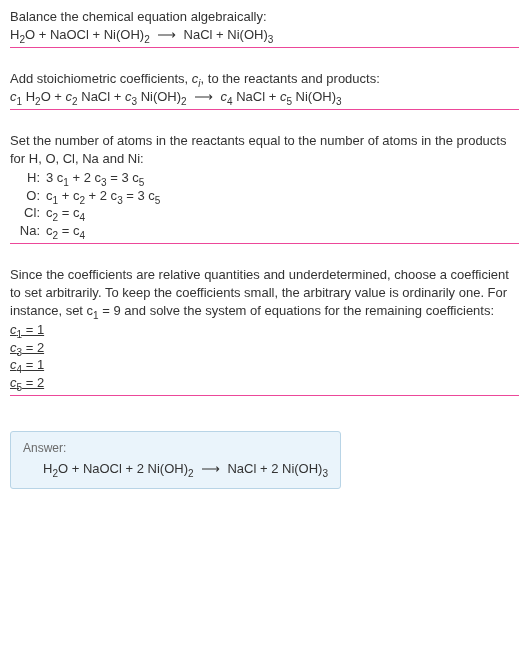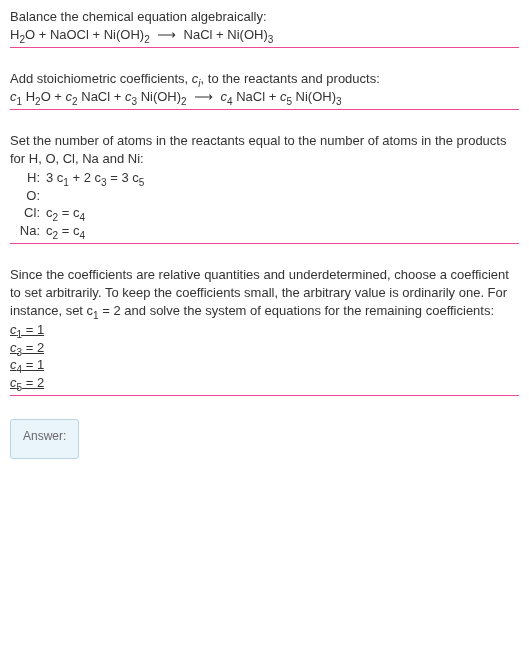--- a/index.html
+++ b/index.html
@@ -50,21 +50,21 @@
   .coeff-list {
     margin-top: 2px;
     text-decoration: underline;
   }
   .answer-box {
     border: 1px solid #b8d4e6;
     background: #eaf4fb;
     border-radius: 3px;
     padding: 8px 12px 10px;
     display: inline-block;
-    margin-top: 1px;
+    margin-top: 13px;
   }
   .answer-label {
     font-size: 12px;
     color: #6a6a6a;
     margin-bottom: 4px;
   }
   .answer-eq {
     padding-left: 20px;
   }
 </style>
@@ -93,41 +93,47 @@
 
 <div class="section">
   <div>Set the number of atoms in the reactants equal to the number of atoms in the products for H, O, Cl, Na and Ni:</div>
   <div class="atoms-table">
     <div class="atoms-row">
       <div class="atoms-el">H:</div>
       <div><span>3 c</span><span class="sub">1</span><span> + 2 c</span><span class="sub">3</span><span> = 3 c</span><span class="sub">5</span></div>
     </div>
     <div class="atoms-row">
       <div class="atoms-el">O:</div>
+      <div><span>c</span><span class="sub">1</span><span> + c</span><span class="sub">2</span><span> + 2 c</span><span class="sub">3</span><span> = 3 c</span><span class="sub">5</span></div>
     </div>
     <div class="atoms-row">
       <div class="atoms-el">Cl:</div>
       <div><span>c</span><span class="sub">2</span><span> = c</span><span class="sub">4</span></div>
     </div>
     <div class="atoms-row">
       <div class="atoms-el">Na:</div>
       <div><span>c</span><span class="sub">2</span><span> = c</span><span class="sub">4</span></div>
     </div>
   </div>
 </div>
 
 <div class="section">
   <div>
-    <span>Since the coefficients are relative quantities and underdetermined, choose a coefficient to set arbitrarily. To keep the coefficients small, the arbitrary value is ordinarily one. For instance, set c</span><span class="sub">1</span><span> = 2 and solve the system of equations for the remaining coefficients:</span>
+    <span>Since the coefficients are relative quantities and underdetermined, choose a coefficient to set arbitrarily. To keep the coefficients small, the arbitrary value is ordinarily one. For instance, set c</span><span class="sub">1</span><span> = 9 and solve the system of equations for the remaining coefficients:</span>
   </div>
   <div class="coeff-list">
     <div><i>c</i><span class="sub">1</span><span> = 1</span></div>
     <div><i>c</i><span class="sub">3</span><span> = 2</span></div>
     <div><i>c</i><span class="sub">4</span><span> = 1</span></div>
     <div><i>c</i><span class="sub">5</span><span> = 2</span></div>
   </div>
 </div>
 
 <div>
   <div class="answer-box">
     <div class="answer-label">Answer:</div>
+    <div class="answer-eq equation">
+      <span>H</span><span class="sub">2</span><span>O + NaOCl + 2 Ni(OH)</span><span class="sub">2</span>
+      <span class="arrow">⟶</span>
+      <span>NaCl + 2 Ni(OH)</span><span class="sub">3</span>
+    </div>
   </div>
 </div>
 
 </body></html>

